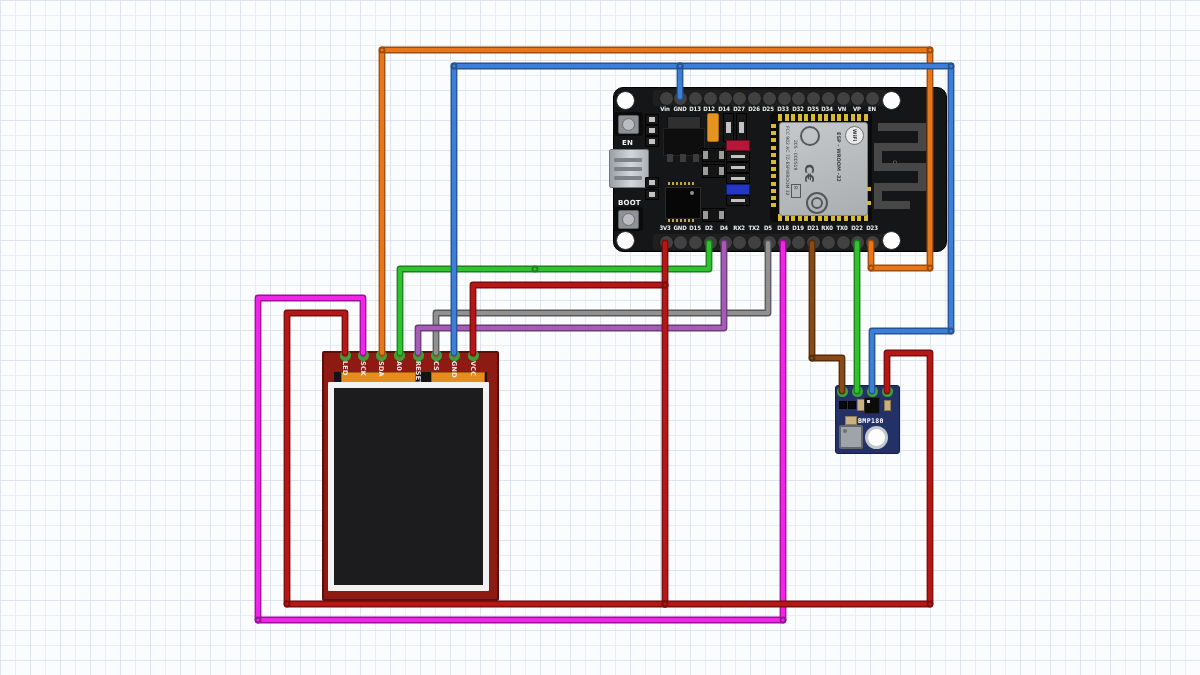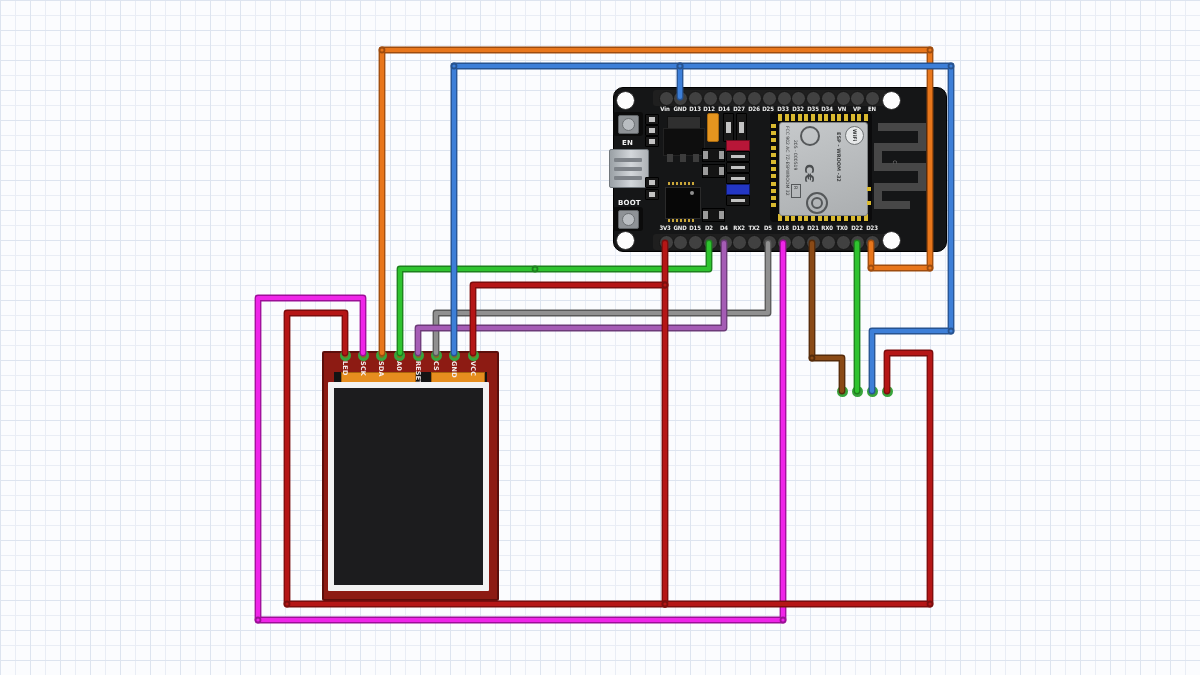--- a/index.html
+++ b/index.html
@@ -168,20 +168,34 @@
   </div>
 
   <div id="tft" class="abs">
     <div class="abs tft-strip" style="left:10px;top:19px;width:153px;height:13px;"></div>
     <div class="abs tft-tab" style="left:17px;top:19px;width:73px;height:15px;"></div>
     <div class="abs tft-tab" style="left:107px;top:19px;width:52px;height:15px;"></div>
     <div class="abs tft-frame" style="left:4px;top:29px;width:161px;height:209px;"></div>
     <div class="abs tft-screen" style="left:10px;top:35px;width:149px;height:197px;"></div>
   </div>
 
+  <div id="bmp" class="abs">
+    <div class="abs bmp-cmp" style="left:3px;top:15px;width:6px;height:6px;background:#0a0a0a;border:1px solid #000;"></div>
+    <div class="abs bmp-cmp" style="left:12px;top:15px;width:6px;height:6px;background:#0a0a0a;border:1px solid #000;"></div>
+    <div class="abs bmp-cmp" style="left:21px;top:13px;width:6px;height:10px;background:#c9b184;border:1px solid #8f7c4e;"></div>
+    <div class="abs bmp-cmp" style="left:28px;top:11px;width:14px;height:15px;background:#0c0c0c;border:1px solid #2a2a2a;"></div>
+    <div class="abs bmp-cmp" style="left:31px;top:14px;width:3px;height:3px;background:#cfcfcf;z-index:3;"></div>
+    <div class="abs bmp-cmp" style="left:48px;top:14px;width:5px;height:9px;background:#c9b184;border:1px solid #8f7c4e;"></div>
+    <div class="abs bmp-cmp" style="left:9px;top:30px;width:10px;height:7px;background:#c9b184;border:1px solid #8f7c4e;"></div>
+    <div class="abs" id="bmp-label" style="left:22px;top:31px;">BMP180</div>
+    <div class="abs sensor" style="left:3px;top:39px;width:20px;height:20px;">
+      <div style="position:absolute;left:2px;top:2px;width:4px;height:4px;background:#6d7277;border-radius:50%;"></div>
+    </div>
+    <div class="abs bmp-hole" style="left:29px;top:40px;width:17px;height:17px;"></div>
+  </div>
 
   <div id="gen" class="abs" style="left:0;top:0;width:1200px;height:675px;z-index:6;">
       <div class="hole" style="left:658.5px;top:90.5px;width:13px;height:13px;"></div>
       <div class="pin-inner" style="left:662.5px;top:94.5px;width:5px;height:5px;background:#cf2f1a;border-radius:2px;"></div>
       <div class="pinlabel" style="left:657px;top:105px;">Vin</div>
       <div class="hole" style="left:673.25px;top:90.5px;width:13px;height:13px;"></div>
       <div class="pin-inner" style="left:675.25px;top:92.5px;width:5px;height:5px;background:#16420e;border:2px solid #38a83c;"></div>
       <div class="pinlabel" style="left:671.75px;top:105px;">GND</div>
       <div class="hole" style="left:688px;top:90.5px;width:13px;height:13px;"></div>
       <div class="pin-inner" style="left:692px;top:94.5px;width:5px;height:5px;background:#cf2f1a;border-radius:2px;"></div>

